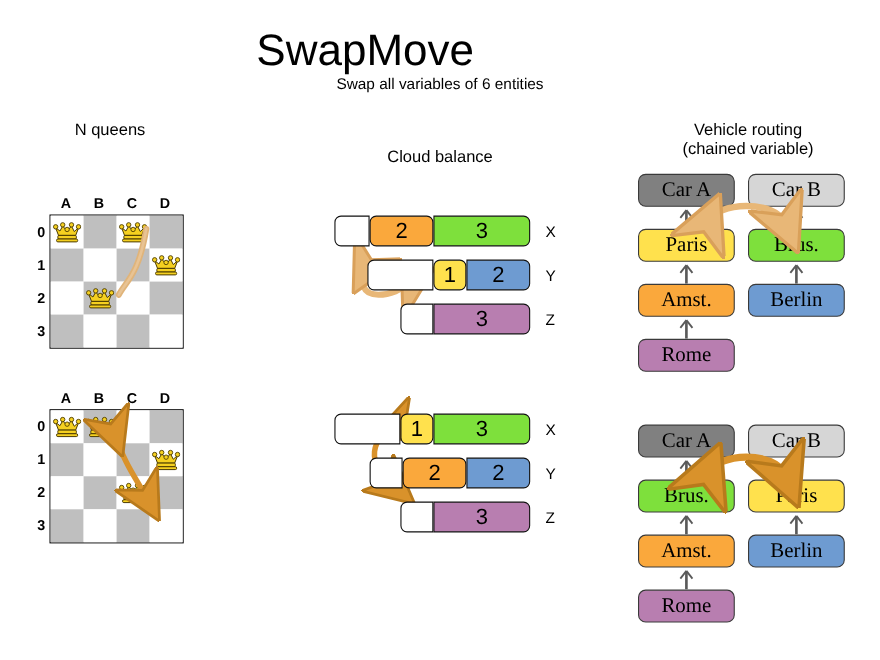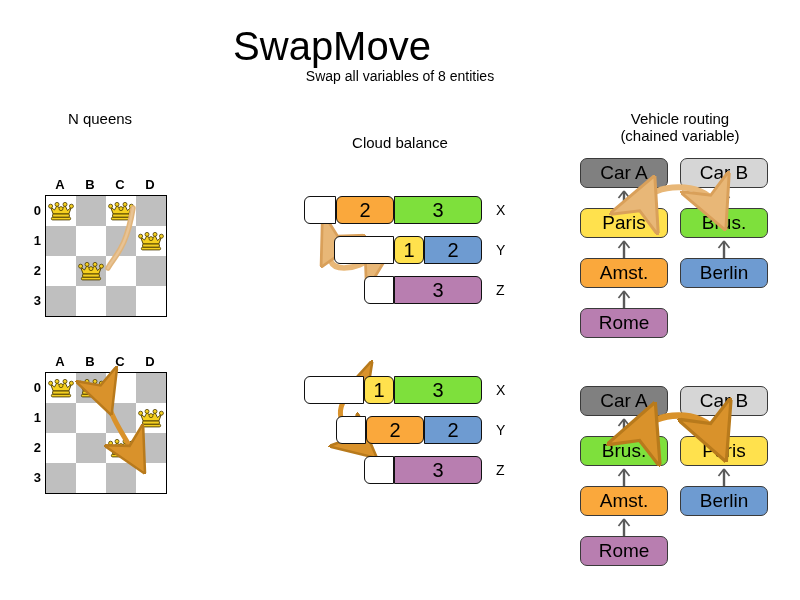--- a/index.html
+++ b/index.html
@@ -51,32 +51,32 @@
     display:flex;align-items:center;justify-content:center;
     font-size:20px;color:#000;background:#fff;
   }
   .row-lbl{position:absolute;font-size:14px;top:6px;}
 
   
   .node{
     position:absolute;box-sizing:border-box;
     border:1.4px solid #3a3a3a;border-radius:7px;
     display:flex;align-items:center;justify-content:center;
-    font-size:19px;color:#000;
+    font-size:19px;color:#000;font-family:Liberation Serif, serif;
   }
 
   svg.overlay{position:absolute;left:0;top:0;width:800px;height:600px;pointer-events:none;}
 </style>
 </head>
 <body>
 
 <div class="root">
 
   <div class="title">SwapMove</div>
-  <div class="subtitle">Swap all variables of 8 entities</div>
+  <div class="subtitle">Swap all variables of 6 entities</div>
 
   <div class="colhead" style="left:-30px;top:110px;">N queens</div>
   <div class="colhead" style="left:270px;top:110px;margin-top:24px;">Cloud balance</div>
   <div class="colhead" style="left:550px;top:110px;">
     <span class="l2">Vehicle routing</span>
     <span class="l2">(chained variable)</span>
   </div>
 
   <div class="board-wrap" id="board-before" style="left:23px;top:178px;">
       <div class="file-lbl" style="left:22px;top:-1px;">A</div>

